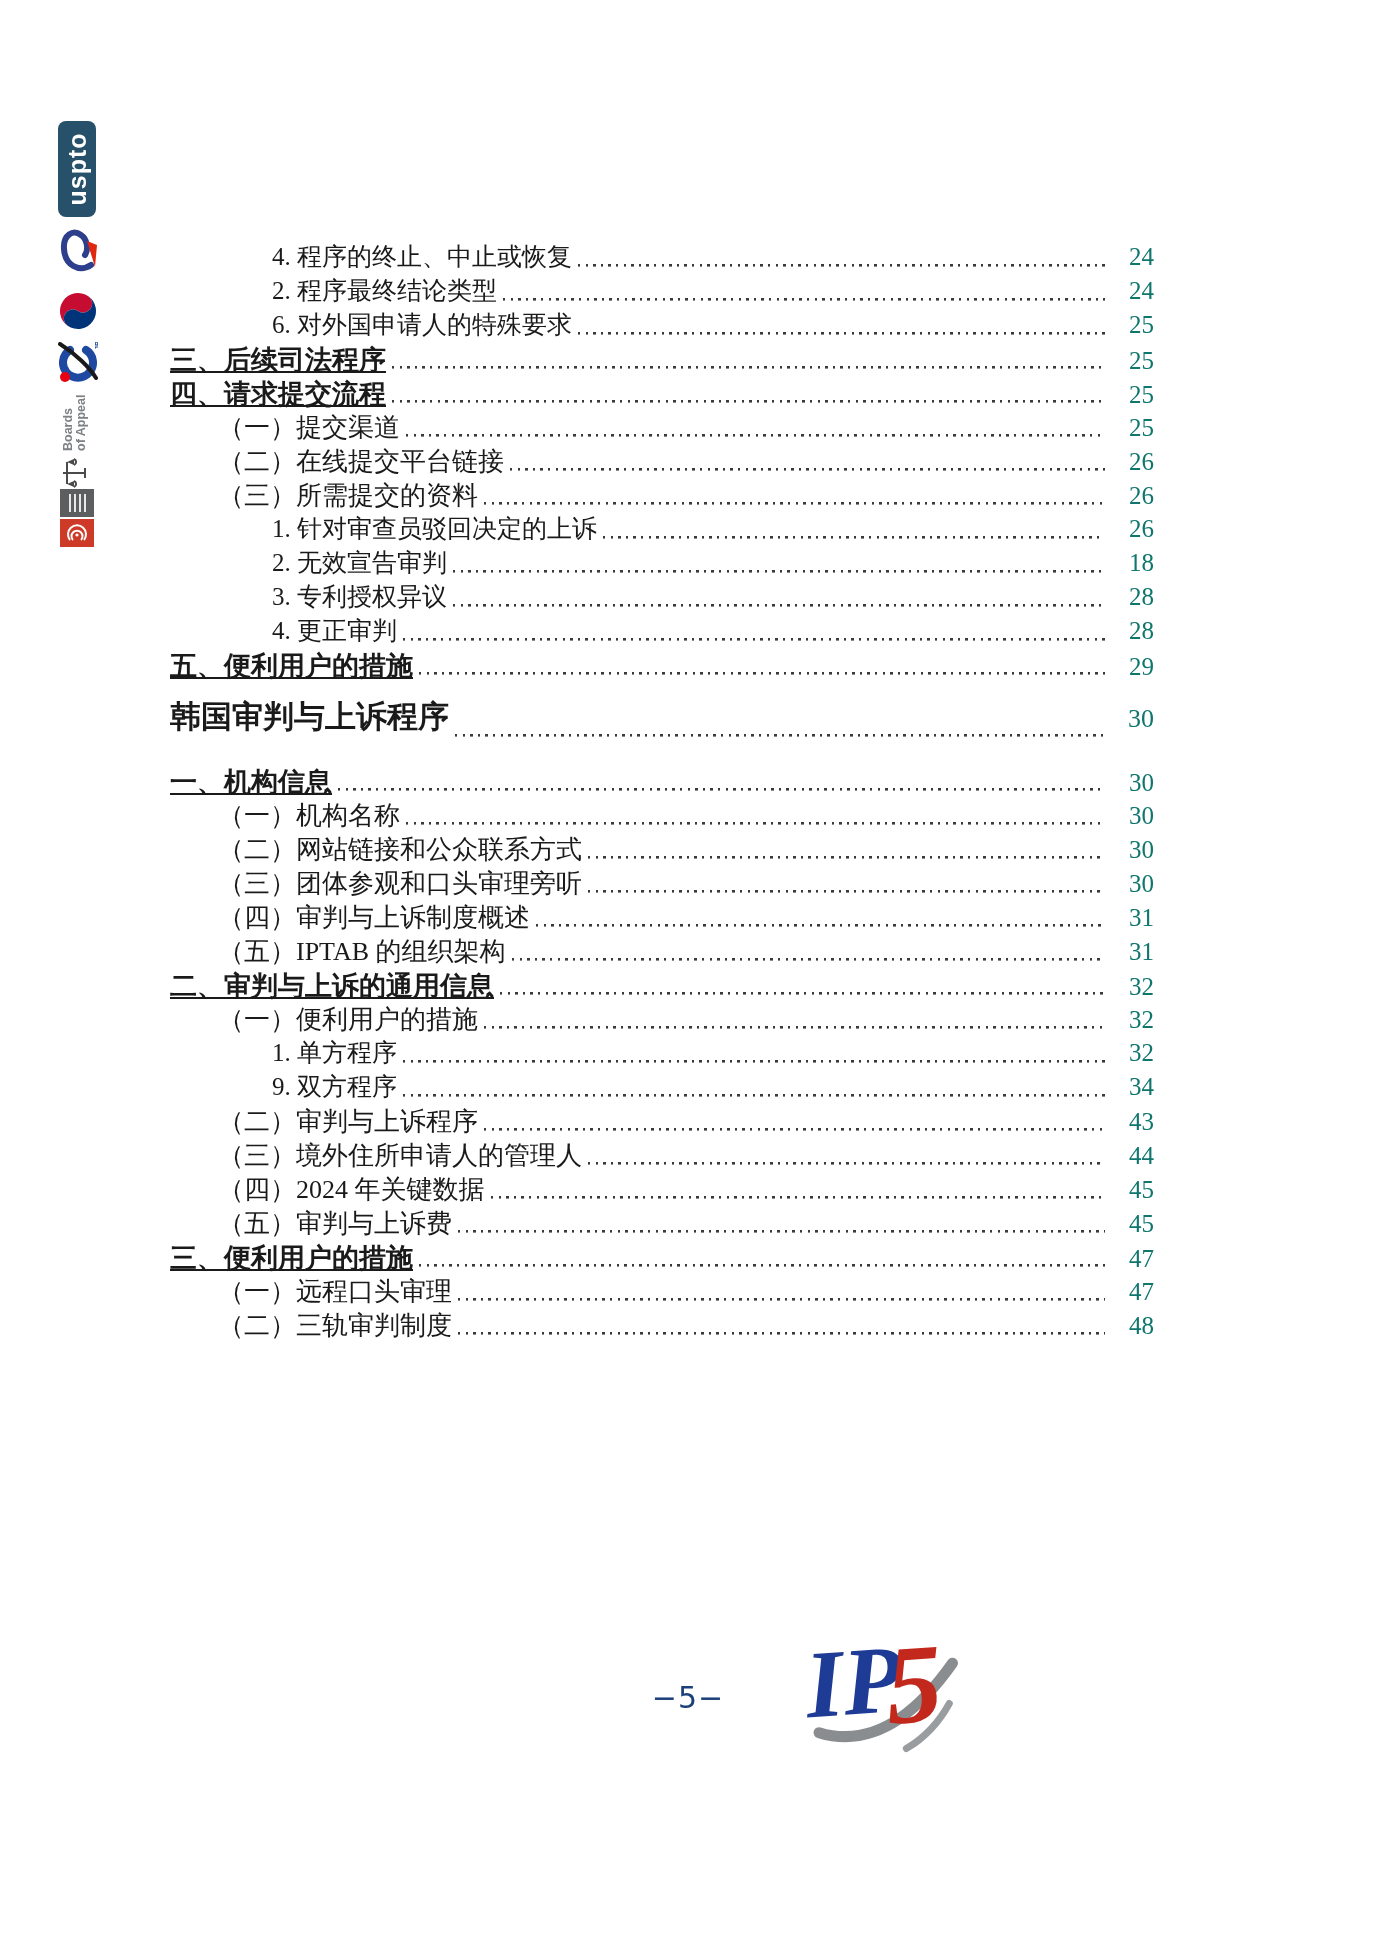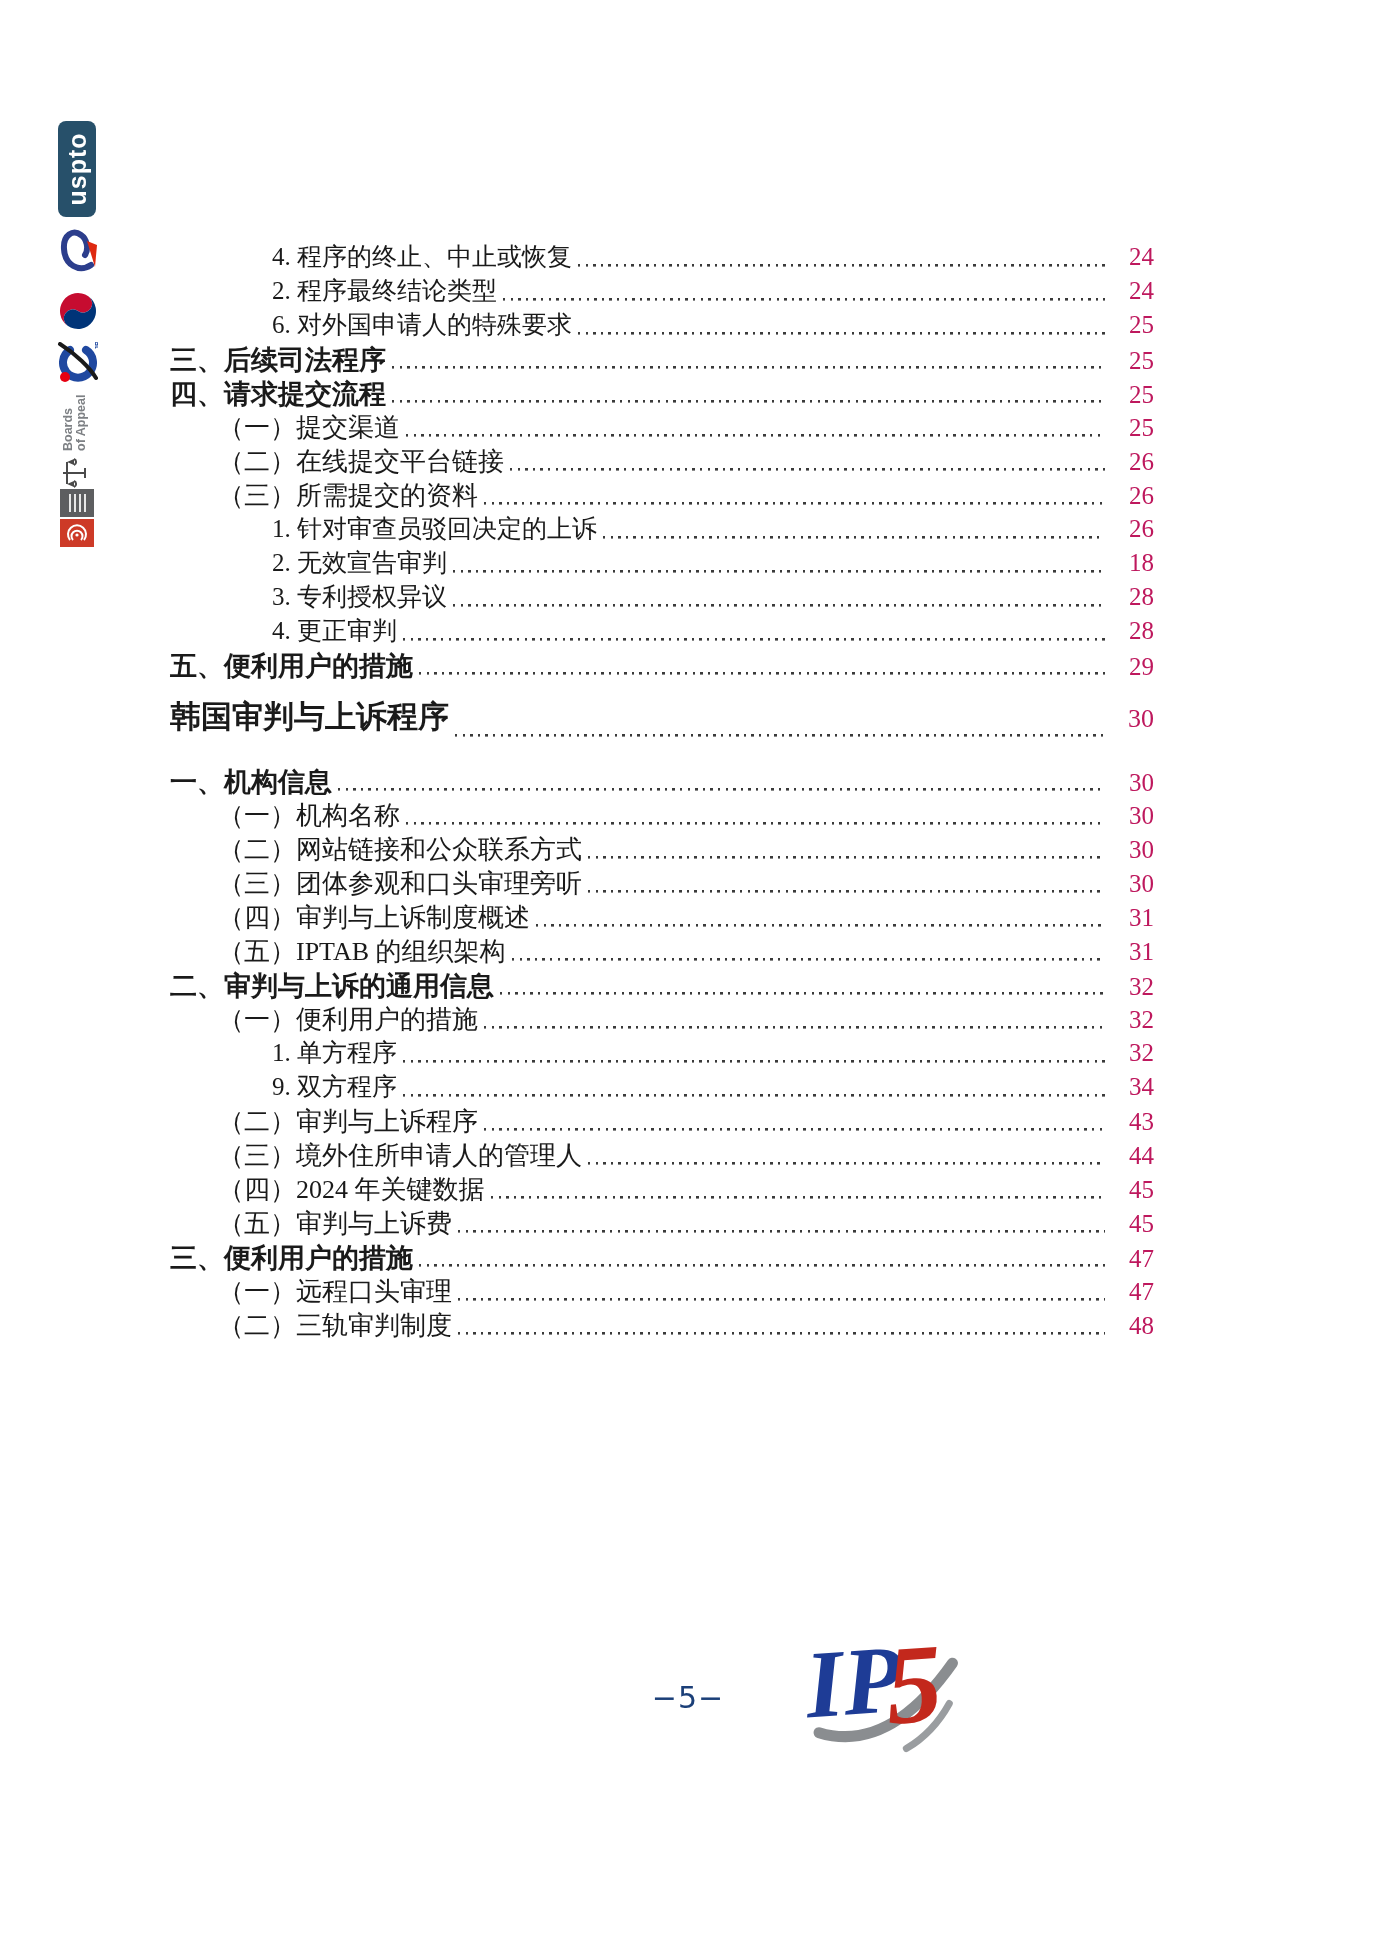--- a/index.html
+++ b/index.html
@@ -26,27 +26,27 @@
   .epo-gray i{display:block;width:2px;height:18px;background:#fff;opacity:.85;}
   .epo-red{width:34px;height:28px;background:#cd3a27;}
 
   
   .toc{position:absolute;left:170px;top:240px;width:984px;}
   .toc-row{display:flex;align-items:baseline;height:34px;line-height:34px;}
   .toc-label{white-space:nowrap;}
   .toc-leader{flex:1 1 auto;min-width:14px;align-self:stretch;margin-left:6px;margin-right:3px;
       background-image:repeating-linear-gradient(to right,#3a3a3a 0 2.4px,transparent 2.4px 7.6px);
       background-size:100% 2.6px;background-repeat:no-repeat;background-position:left bottom 7px;}
-  .toc-page{width:46px;text-align:right;font:400 25px "Liberation Serif",serif;color:#be185d;}
+  .toc-page{width:46px;text-align:right;font:400 25px "Liberation Serif",serif;color:#0f766e;}
 
   .level-0{height:52px;line-height:52px;margin-top:14px;margin-bottom:16px;justify-content:space-between;}
   .level-0 .toc-label{font:700 31px "Liberation Serif",serif;}
   .level-0 .toc-leader{background-position:left bottom 11px;}
   .level-0 .toc-page{font-size:26px;}
-  .level-1 .toc-label{font:700 27px "Liberation Sans",sans-serif;}
+  .level-1 .toc-label{font:700 27px "Liberation Sans",sans-serif;text-decoration:underline;}
   .level-2{padding-left:48px;}
   .level-2 .toc-label{font:400 26px "Liberation Serif",serif;}
   .level-3{padding-left:92px;}
   .level-3 .toc-label{font:400 25px "Liberation Serif",serif;margin-left:10px;}
 
   
   .page-num{position:absolute;left:0;right:0;top:1680px;text-align:center;
       font:500 30px "DejaVu Sans",sans-serif;color:#1b3f78;letter-spacing:1px;}
   .ip5{position:absolute;left:806px;top:1608px;width:156px;height:158px;}
 </style>

